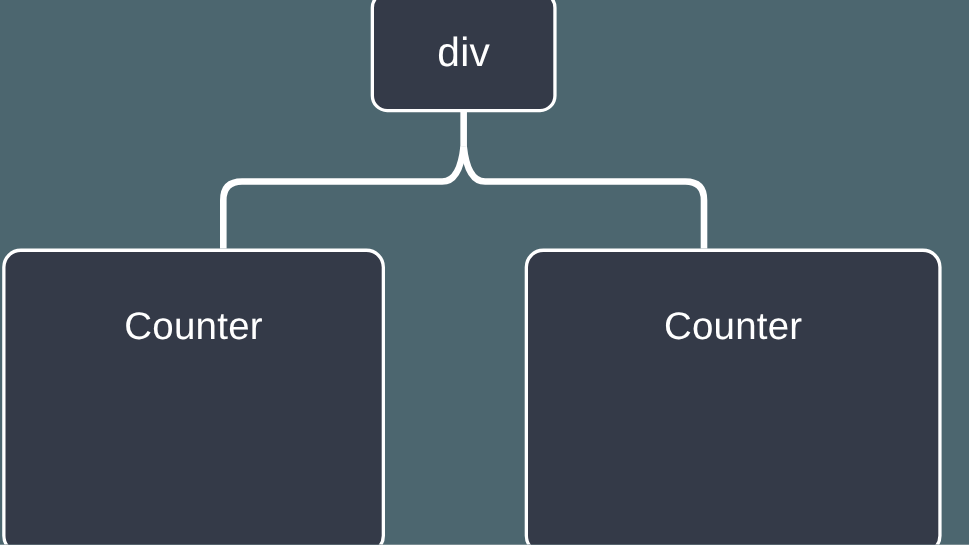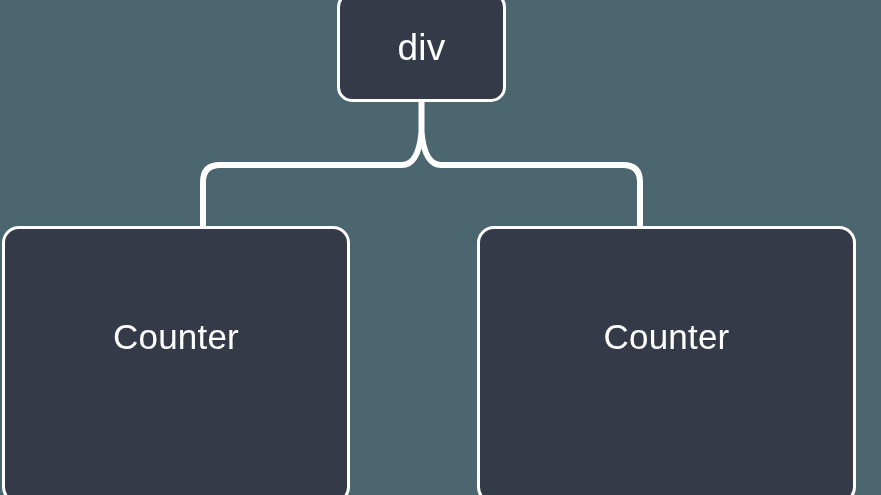--- a/index.html
+++ b/index.html
@@ -63,21 +63,20 @@
     position: absolute;
     left: 0;
     right: 0;
     top: 50px;
     text-align: center;
     color: #ffffff;
     font-size: 35px;
     font-weight: 400;
     letter-spacing: 0.2px;
     line-height: 1;
-    margin-top: 40px;
   }
 </style>
 </head>
 <body>
 
 <div id="stage">
 
   <svg id="connectors" viewBox="0 0 881 495" width="881" height="495" aria-hidden="true">
 
     <path d="M421.5,101 L421.5,133" fill="none" stroke="#ffffff" stroke-width="6" stroke-linecap="butt"></path>

